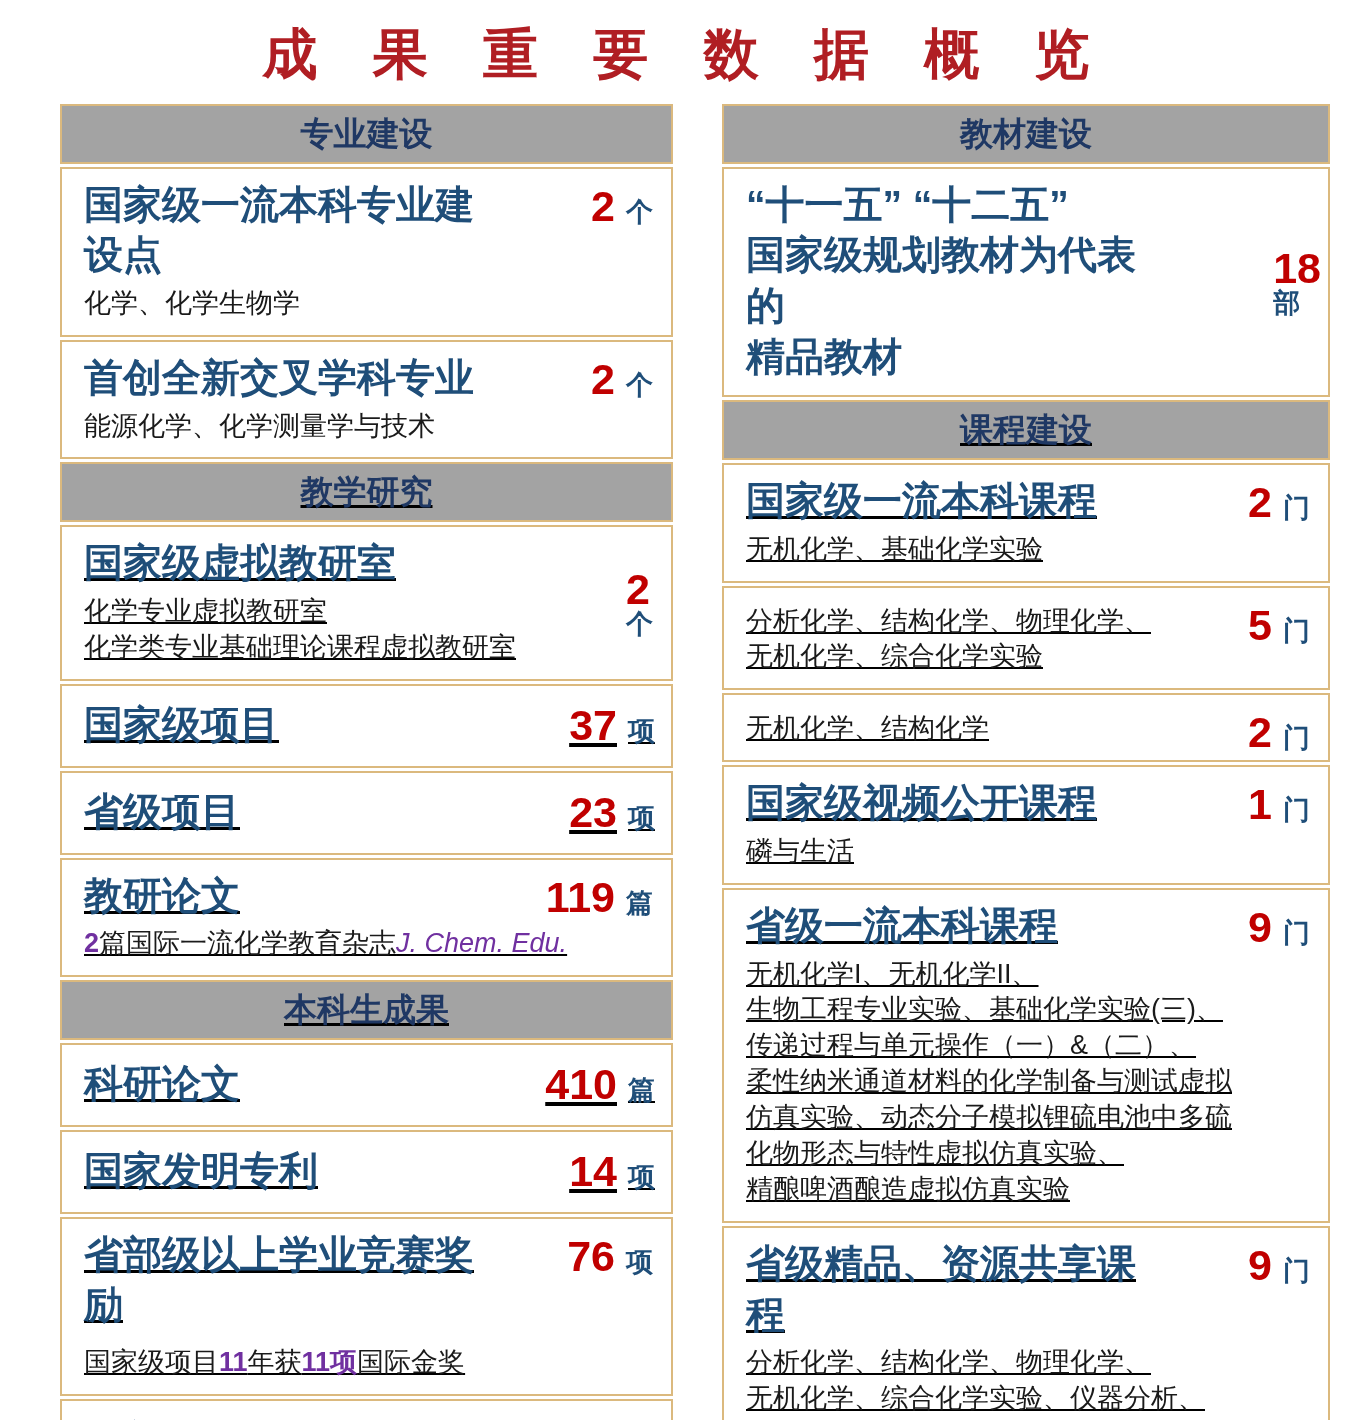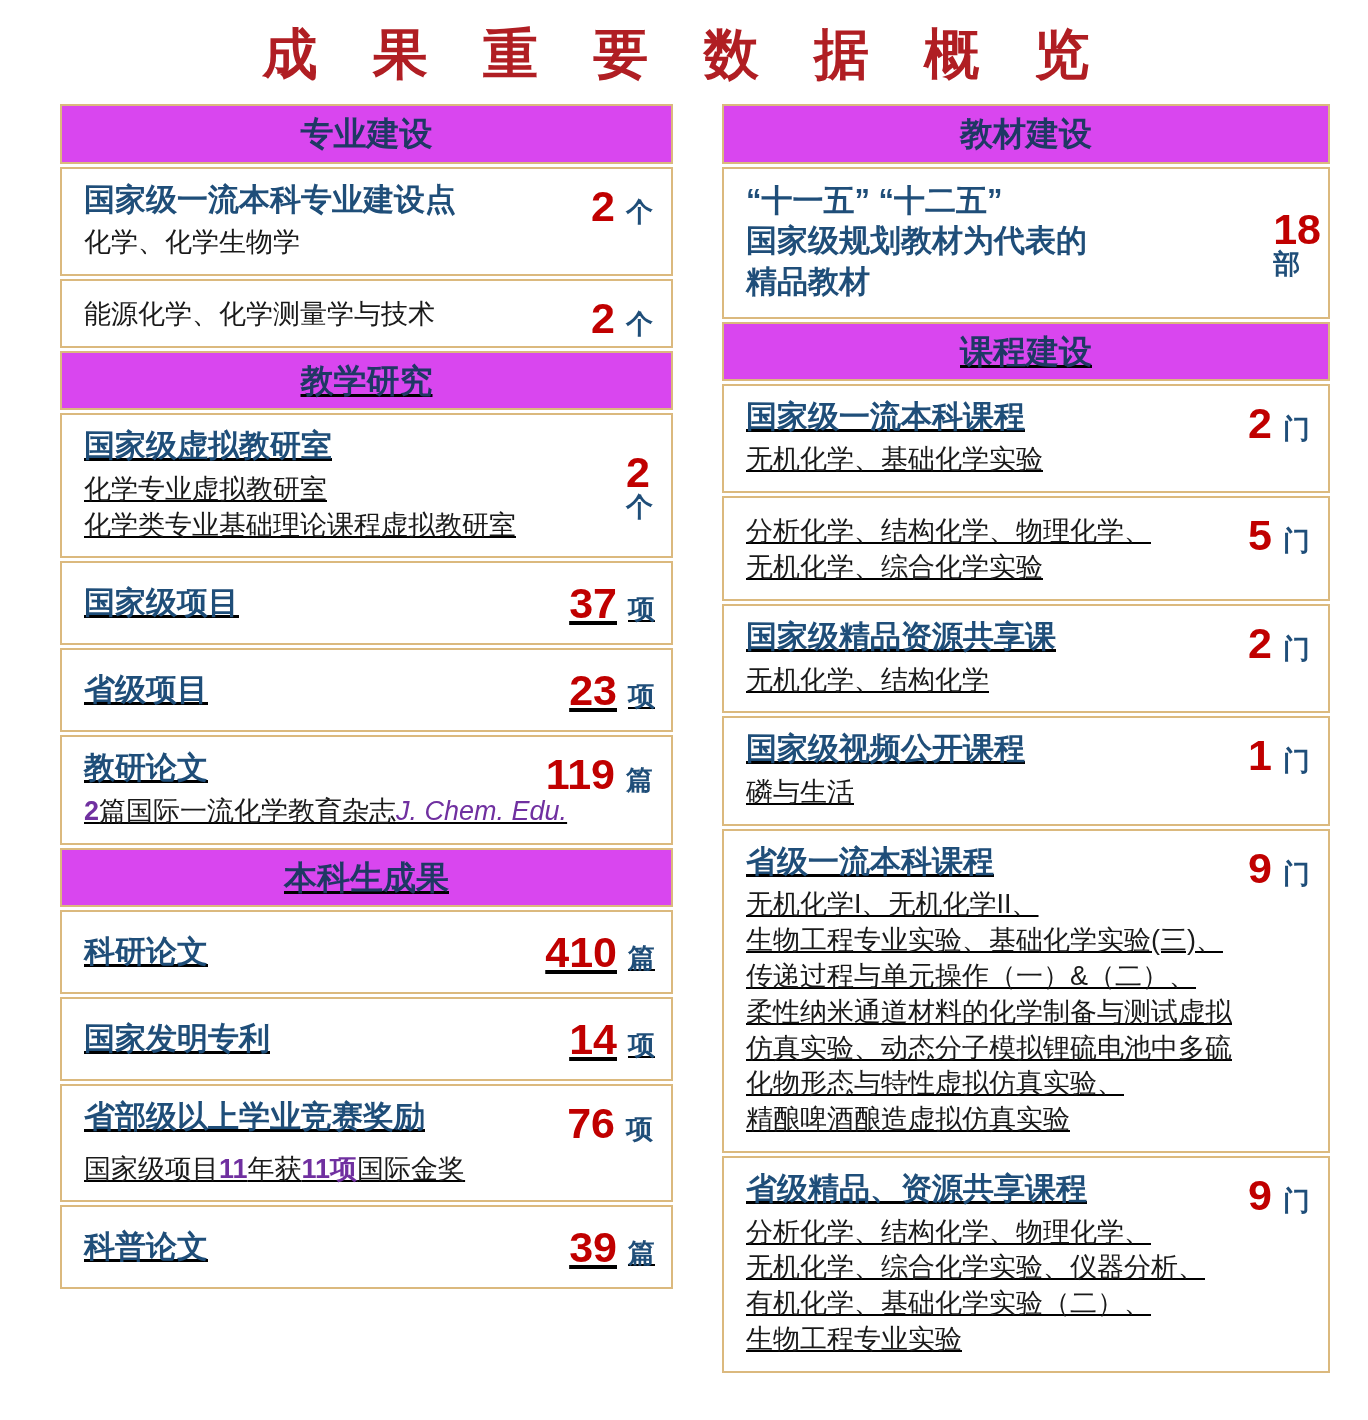--- a/index.html
+++ b/index.html
@@ -15,26 +15,26 @@
   .col{position:absolute;top:104px;}
   .col-left{left:60px;width:613px;}
   .col-right{left:722px;width:608px;}
   .box{margin:0;}
   .box + .box{margin-top:0;text-decoration:underline;}
   .cell{
     border:2px solid #DBB97E;background:#fff;box-sizing:border-box;
     margin-bottom:3px;position:relative;
   }
   .hdr{
-    background:#d946ef;color:#1F3864;font-weight:700;font-size:33px;
+    background:#a3a3a3;color:#1F3864;font-weight:700;font-size:33px;
     text-align:center;padding:8px 10px;line-height:1.2;
   }
   .row{padding:11px 16px 13px 22px;}
   .row-label{
-    color:#1F4E79;font-weight:700;font-size:31px;line-height:1.3;
+    color:#1F4E79;font-weight:700;font-size:39px;line-height:1.3;
     padding-right:150px;white-space:pre-line;
   }
   .row-sub{
     color:#1a1a1a;font-size:27px;line-height:1.33;margin-top:5px;
     white-space:pre-line;
   }
   .row-sub.gap{margin-top:14px;}
   .num-block{
     position:absolute;top:16px;right:18px;
     display:inline-flex;align-items:baseline;white-space:nowrap;
@@ -65,20 +65,21 @@
       <div class="cell hdr">专业建设</div>
       <div class="cell row">
         <div class="row-label">国家级一流本科专业建设点</div>
         <div class="row-sub">化学、化学生物学</div>
         <span class="num-block">
           <span class="num">2</span>
           <span class="unit">个</span>
         </span>
       </div>
       <div class="cell row">
+        <div class="row-label">首创全新交叉学科专业</div>
         <div class="row-sub">能源化学、化学测量学与技术</div>
         <span class="num-block">
           <span class="num">2</span>
           <span class="unit">个</span>
         </span>
       </div>
     </section>
 
     <section class="box mt-left1">
       <div class="cell hdr">教学研究</div>
@@ -179,21 +180,20 @@
       <div class="cell row">
         <div class="row-sub">分析化学、结构化学、物理化学、
 无机化学、综合化学实验</div>
         <span class="num-block">
           <span class="num">5</span>
           <span class="unit">门</span>
         </span>
       </div>
 
       <div class="cell row">
-        <div class="row-label">国家级精品资源共享课</div>
         <div class="row-sub">无机化学、结构化学</div>
         <span class="num-block">
           <span class="num">2</span>
           <span class="unit">门</span>
         </span>
       </div>
 
       <div class="cell row">
         <div class="row-label">国家级视频公开课程</div>
         <div class="row-sub">磷与生活</div>

